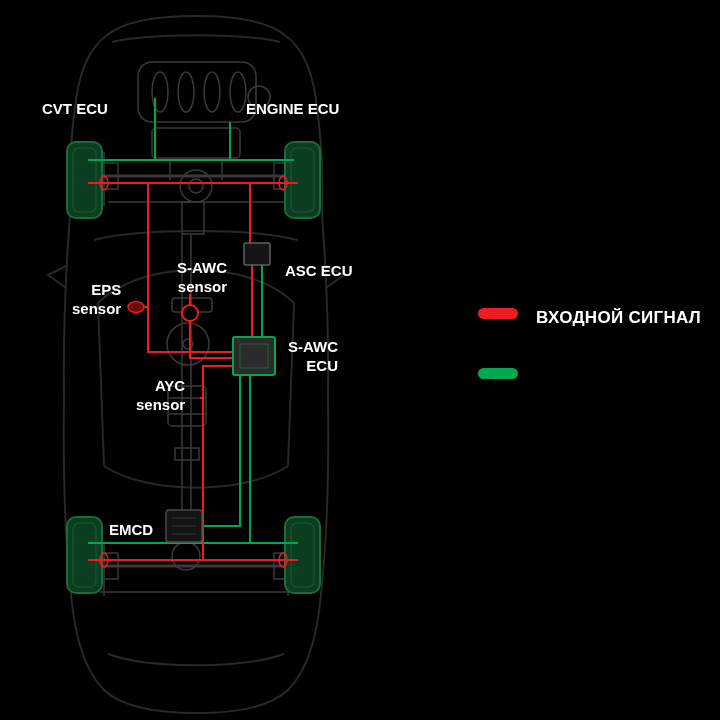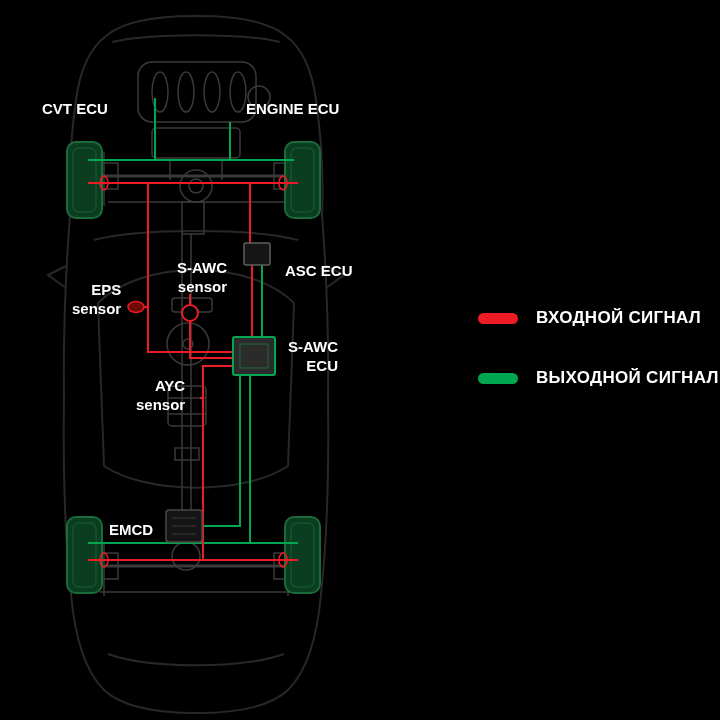--- a/index.html
+++ b/index.html
@@ -2,21 +2,21 @@
 <html style="--background: #000000; --input-signal: #ed1c24; --output-signal: #00a650; --car-outline: #282828; --mechanical: #3a3a3a; --wheel-fill: #0b3d20; --wheel-stroke: #1c6b3a; --ecu-box-fill: #2b2b2b; --label-text: #ffffff;"><head>
 <meta charset="utf-8">
 <style>
   * { margin:0; padding:0; box-sizing:border-box; }
   html,body { width:720px; height:720px; background:var(--background,#000); overflow:hidden; }
   .stage { position:relative; width:691px; height:720px; font-family:"Liberation Sans",sans-serif; }
   .stage > svg { position:absolute; left:0; top:0; }
   .lbl { position:absolute; color:var(--label-text,#fff); font-weight:bold; font-size:15px; line-height:19px; white-space:nowrap; }
   .lbl span { display:block;text-align:right; }
   .lbl.center { text-align:center; }
-  .legend-row { position:absolute; display:flex; align-items:center; gap:18px; }
+  .legend-row { position:absolute; display:flex; gap:18px; }
   .swatch { width:40px; height:11px; border-radius:6px; display:inline-block; flex:0 0 auto; }
   .swatch.in  { background:var(--input-signal,#ed1c24); }
   .swatch.out { background:var(--output-signal,#00a650); }
   .legend-text { color:var(--label-text,#fff); font-weight:bold; font-size:17px; letter-spacing:.3px; white-space:nowrap; }
   .outline path { stroke:var(--car-outline,#282828); fill:none; stroke-width:2; }
   .mech path, .mech rect, .mech circle, .mech ellipse { stroke:var(--mechanical,#3a3a3a); fill:none; stroke-width:1.5; }
   .sig-out path { stroke:var(--output-signal,#00a650); fill:none; stroke-width:2; }
   .sig-in path { stroke:var(--input-signal,#ed1c24); fill:none; stroke-width:2; }
   .sig-in ellipse { stroke:var(--input-signal,#ed1c24); fill:none; stroke-width:1.5; }
   .wheel { fill:var(--wheel-fill,#0b3d20); stroke:var(--wheel-stroke,#1c6b3a); stroke-width:2; }
@@ -165,16 +165,15 @@
   </div>
 
   <div class="lbl" style="left:109px; top:520px">EMCD</div>
 
   <div class="legend-row" style="left:478px; top:308px">
     <span class="swatch in"></span>
     <span class="legend-text">ВХОДНОЙ СИГНАЛ</span>
   </div>
   <div class="legend-row" style="left:478px; top:368px">
     <span class="swatch out"></span>
-    <span class="legend-text">ВЫХОДНОЙ СИГНАЛ</span>
   </div>
 
 </div>
 
 </body></html>

